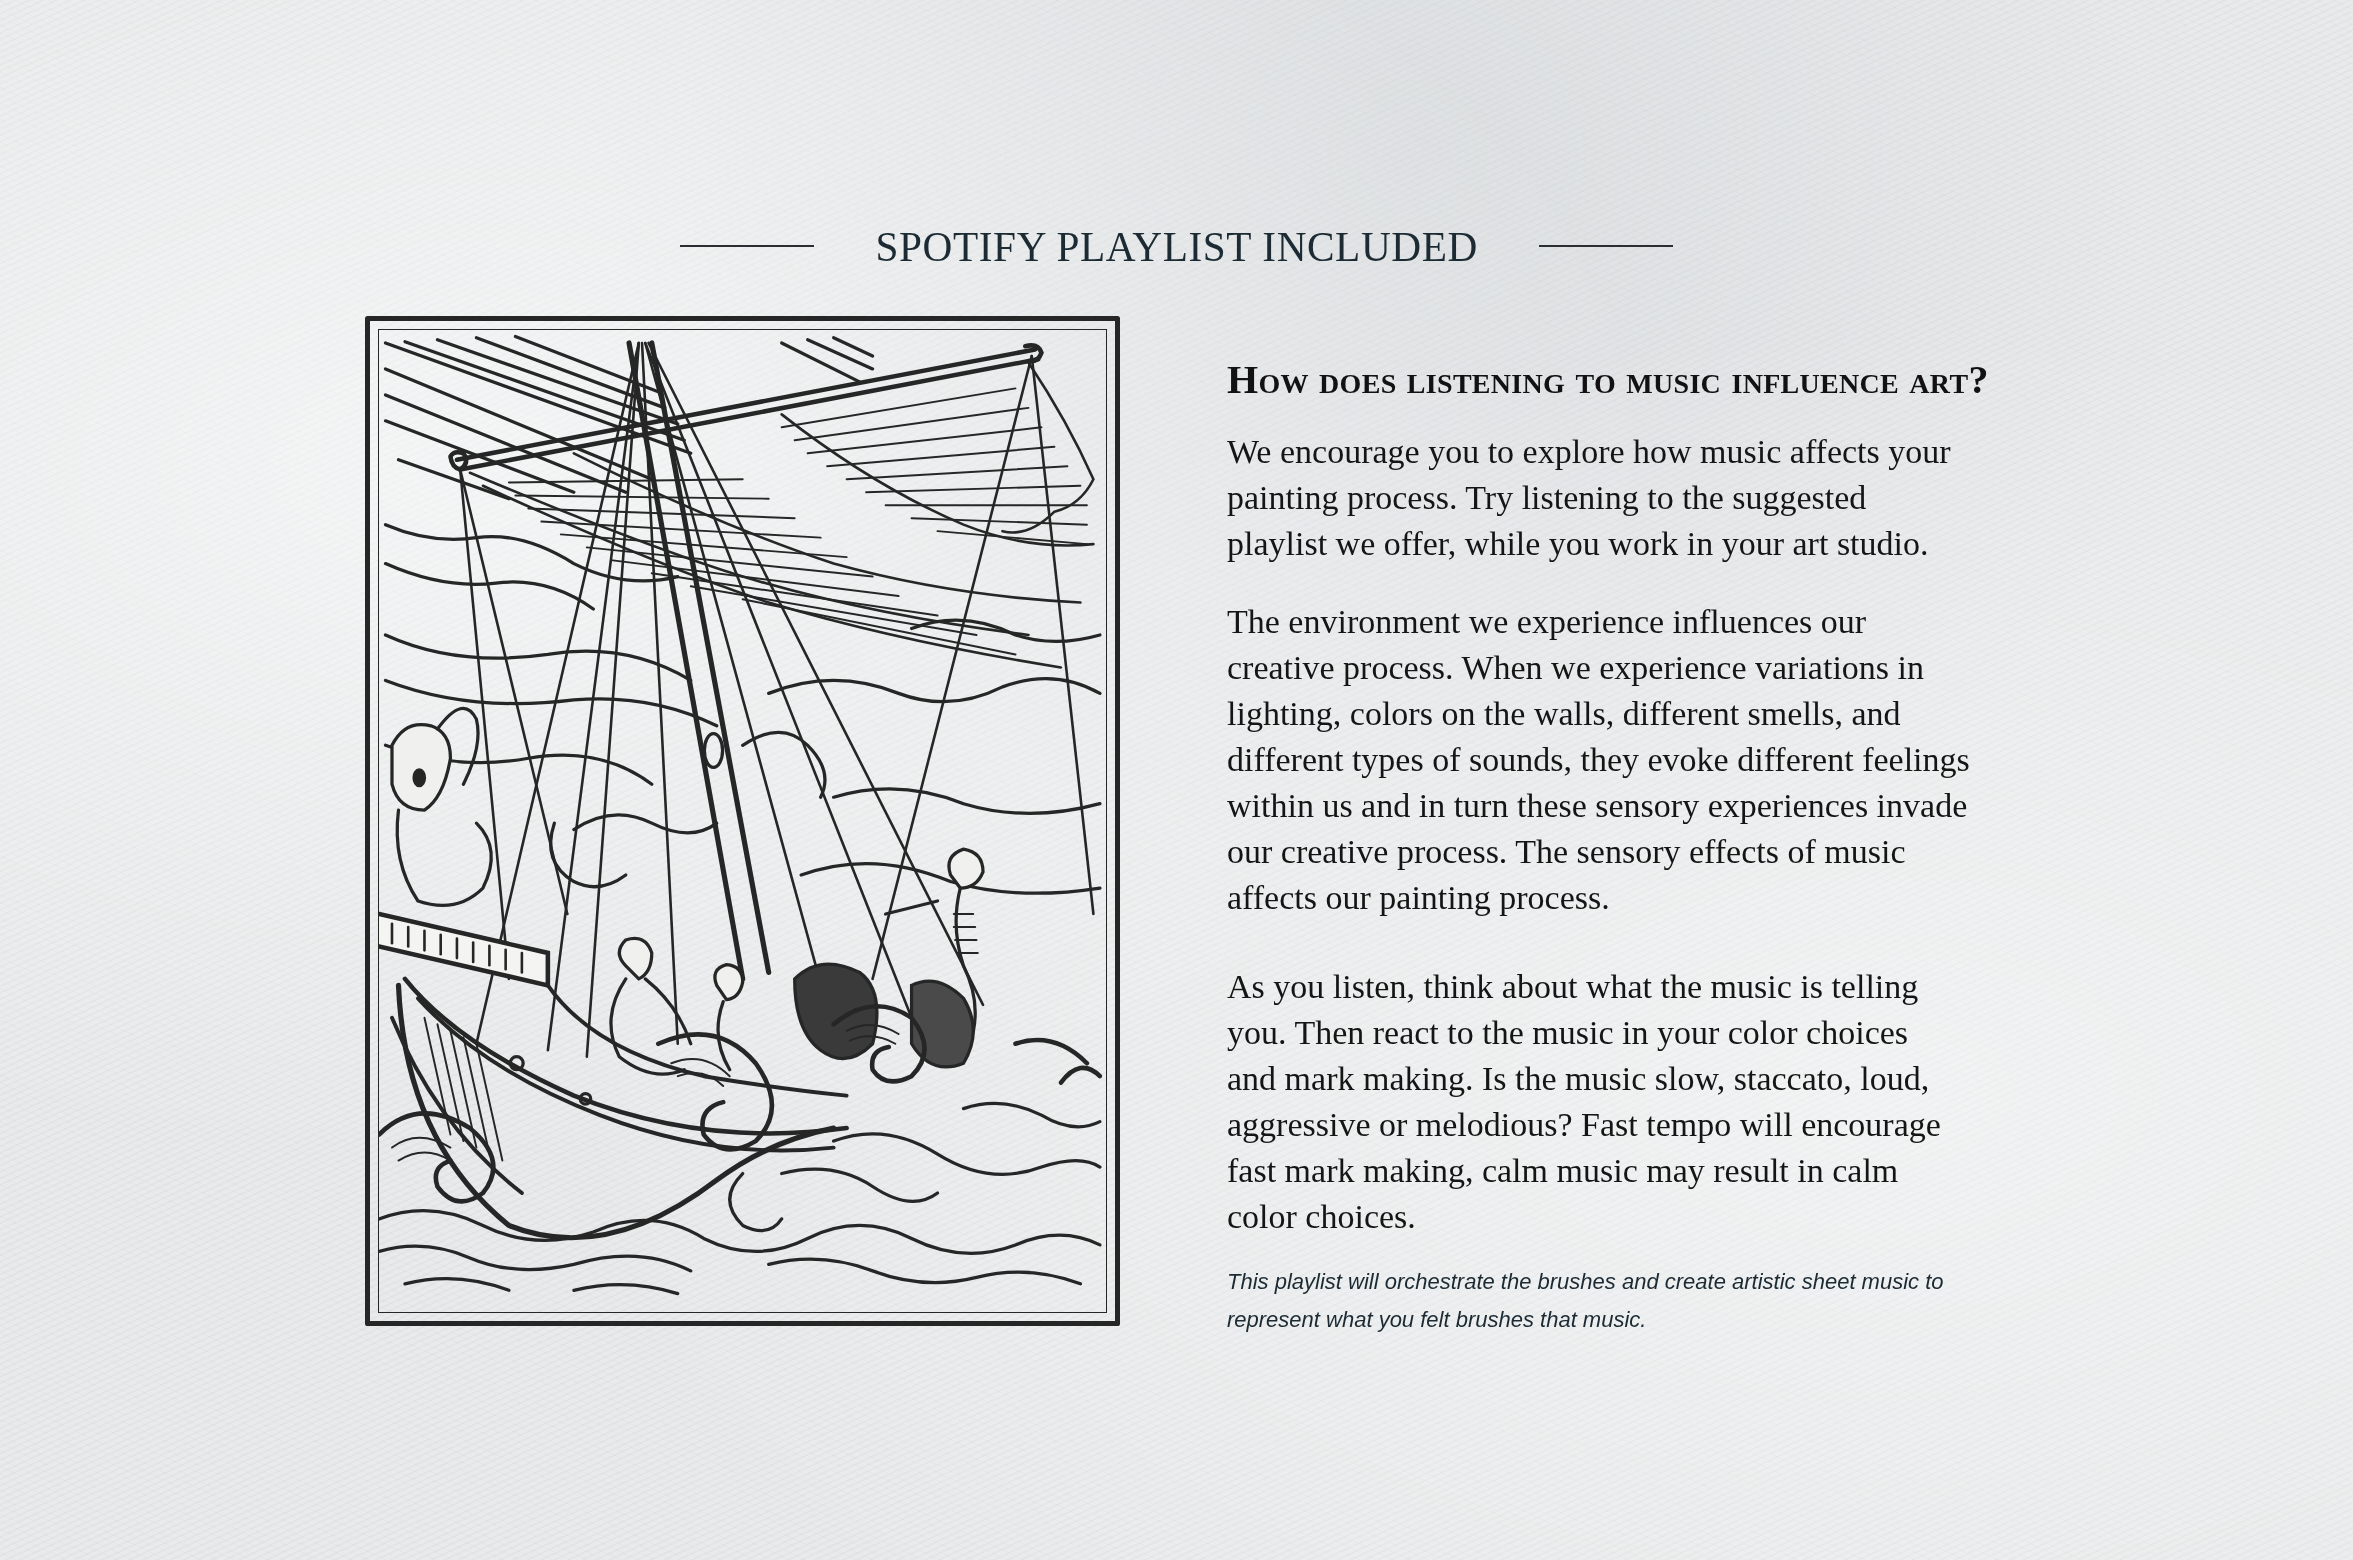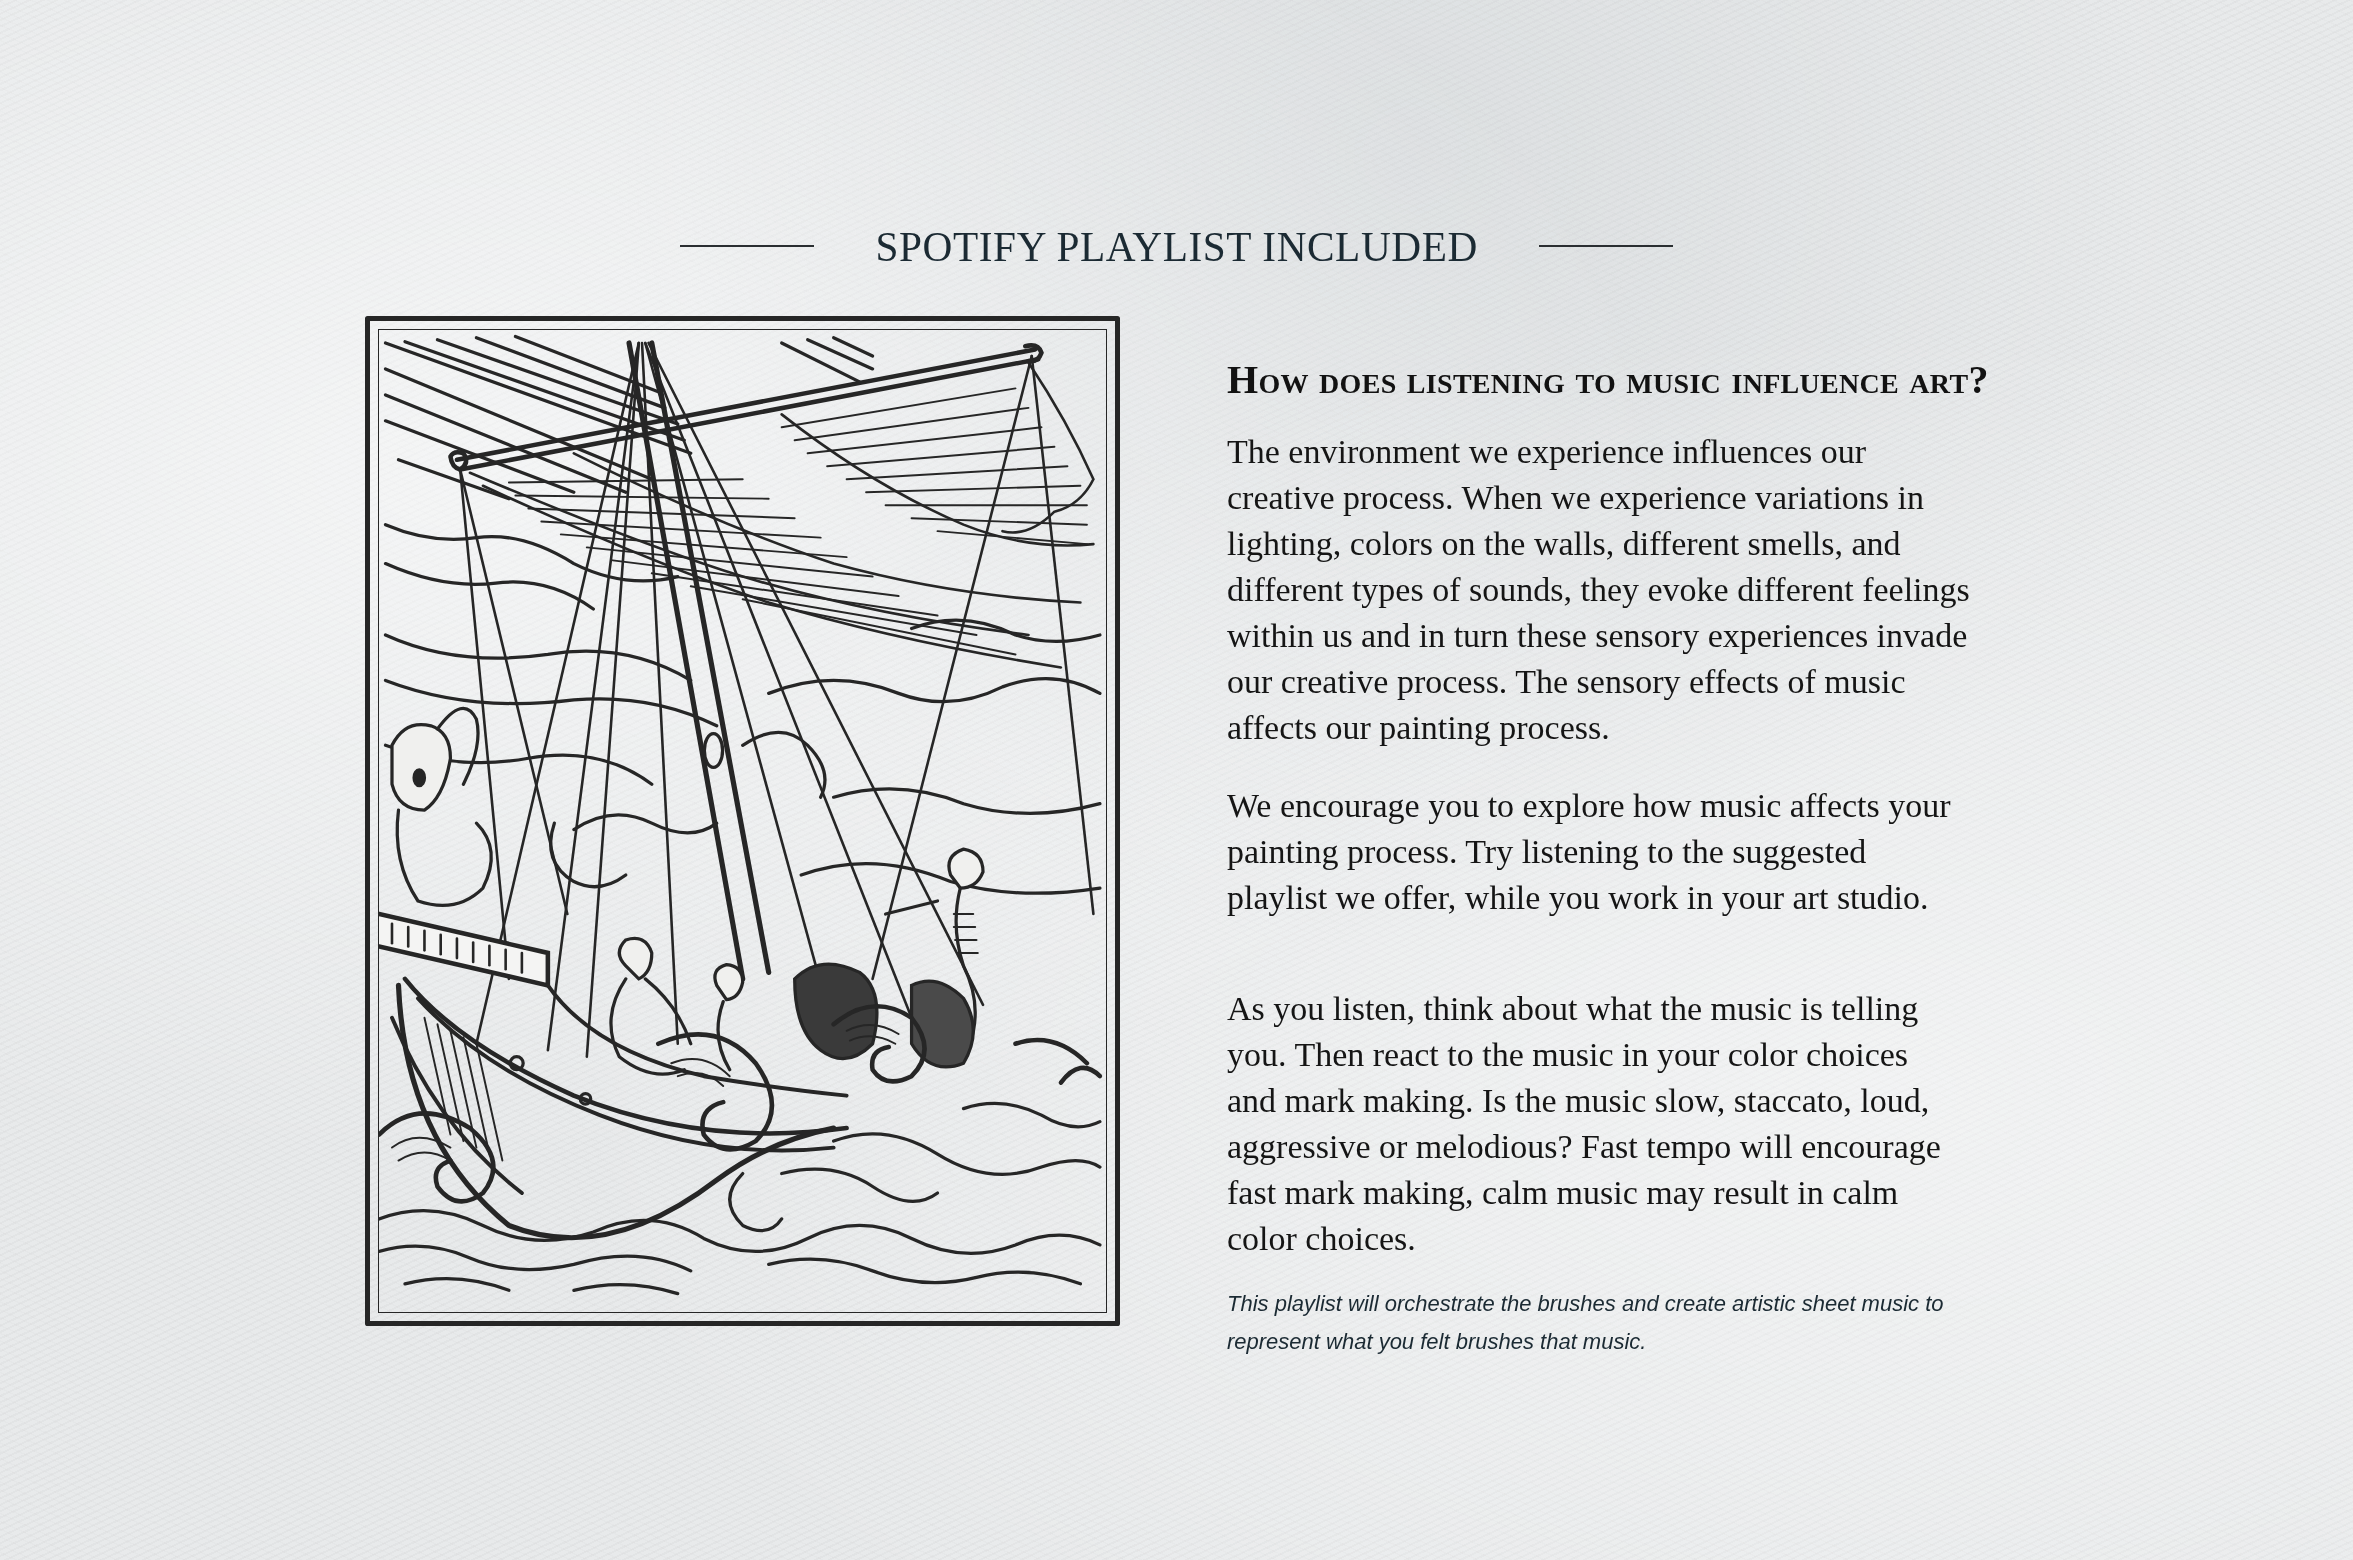--- a/index.html
+++ b/index.html
@@ -95,21 +95,21 @@
     letter-spacing: 0.3px;
   }
   .para {
     font-family: "Liberation Serif", "DejaVu Serif", serif;
     font-size: 34px;
     line-height: 46px;
     color: #151515;
     margin: 0;
   }
   .para + .para { margin-top: 32px; }
-  .para.p3 { margin-top: 65px; }
+  .para.p3 { margin-top: 43px; }
   .para .line { display: block; white-space: nowrap; }
 
   .note {
     font-family: Liberation Sans, sans-serif;
     font-style: italic;
     font-size: 22px;
     line-height: 38px;
     color: #1b2a33;
     margin-top: 23px;
   }
@@ -303,36 +303,36 @@
             <path d="M30 1280 Q70 1255 110 1280"></path>
         </g>
       </g>
     </svg>
   </div>
 </div>
 
 <div class="text-col">
   <h2 class="heading">How does listening to music influence art?</h2>
 
+  <p class="para p2">
+    <span class="line">We encourage you to explore how music affects your</span>
+    <span class="line">painting process. Try listening to the suggested</span>
+    <span class="line">playlist we offer, while you work in your art studio.</span>
+  </p>
+
   <p class="para p1">
     <span class="line">The environment we experience influences our</span>
     <span class="line">creative process. When we experience variations in</span>
     <span class="line">lighting, colors on the walls, different smells, and</span>
     <span class="line">different types of sounds, they evoke different feelings</span>
     <span class="line">within us and in turn these sensory experiences invade</span>
     <span class="line">our creative process. The sensory effects of music</span>
     <span class="line">affects our painting process.</span>
   </p>
 
-  <p class="para p2">
-    <span class="line">We encourage you to explore how music affects your</span>
-    <span class="line">painting process. Try listening to the suggested</span>
-    <span class="line">playlist we offer, while you work in your art studio.</span>
-  </p>
-
   <p class="para p3">
     <span class="line">As you listen, think about what the music is telling</span>
     <span class="line">you. Then react to the music in your color choices</span>
     <span class="line">and mark making. Is the music slow, staccato, loud,</span>
     <span class="line">aggressive or melodious? Fast tempo will encourage</span>
     <span class="line">fast mark making, calm music may result in calm</span>
     <span class="line">color choices.</span>
   </p>
 
   <div class="note">

